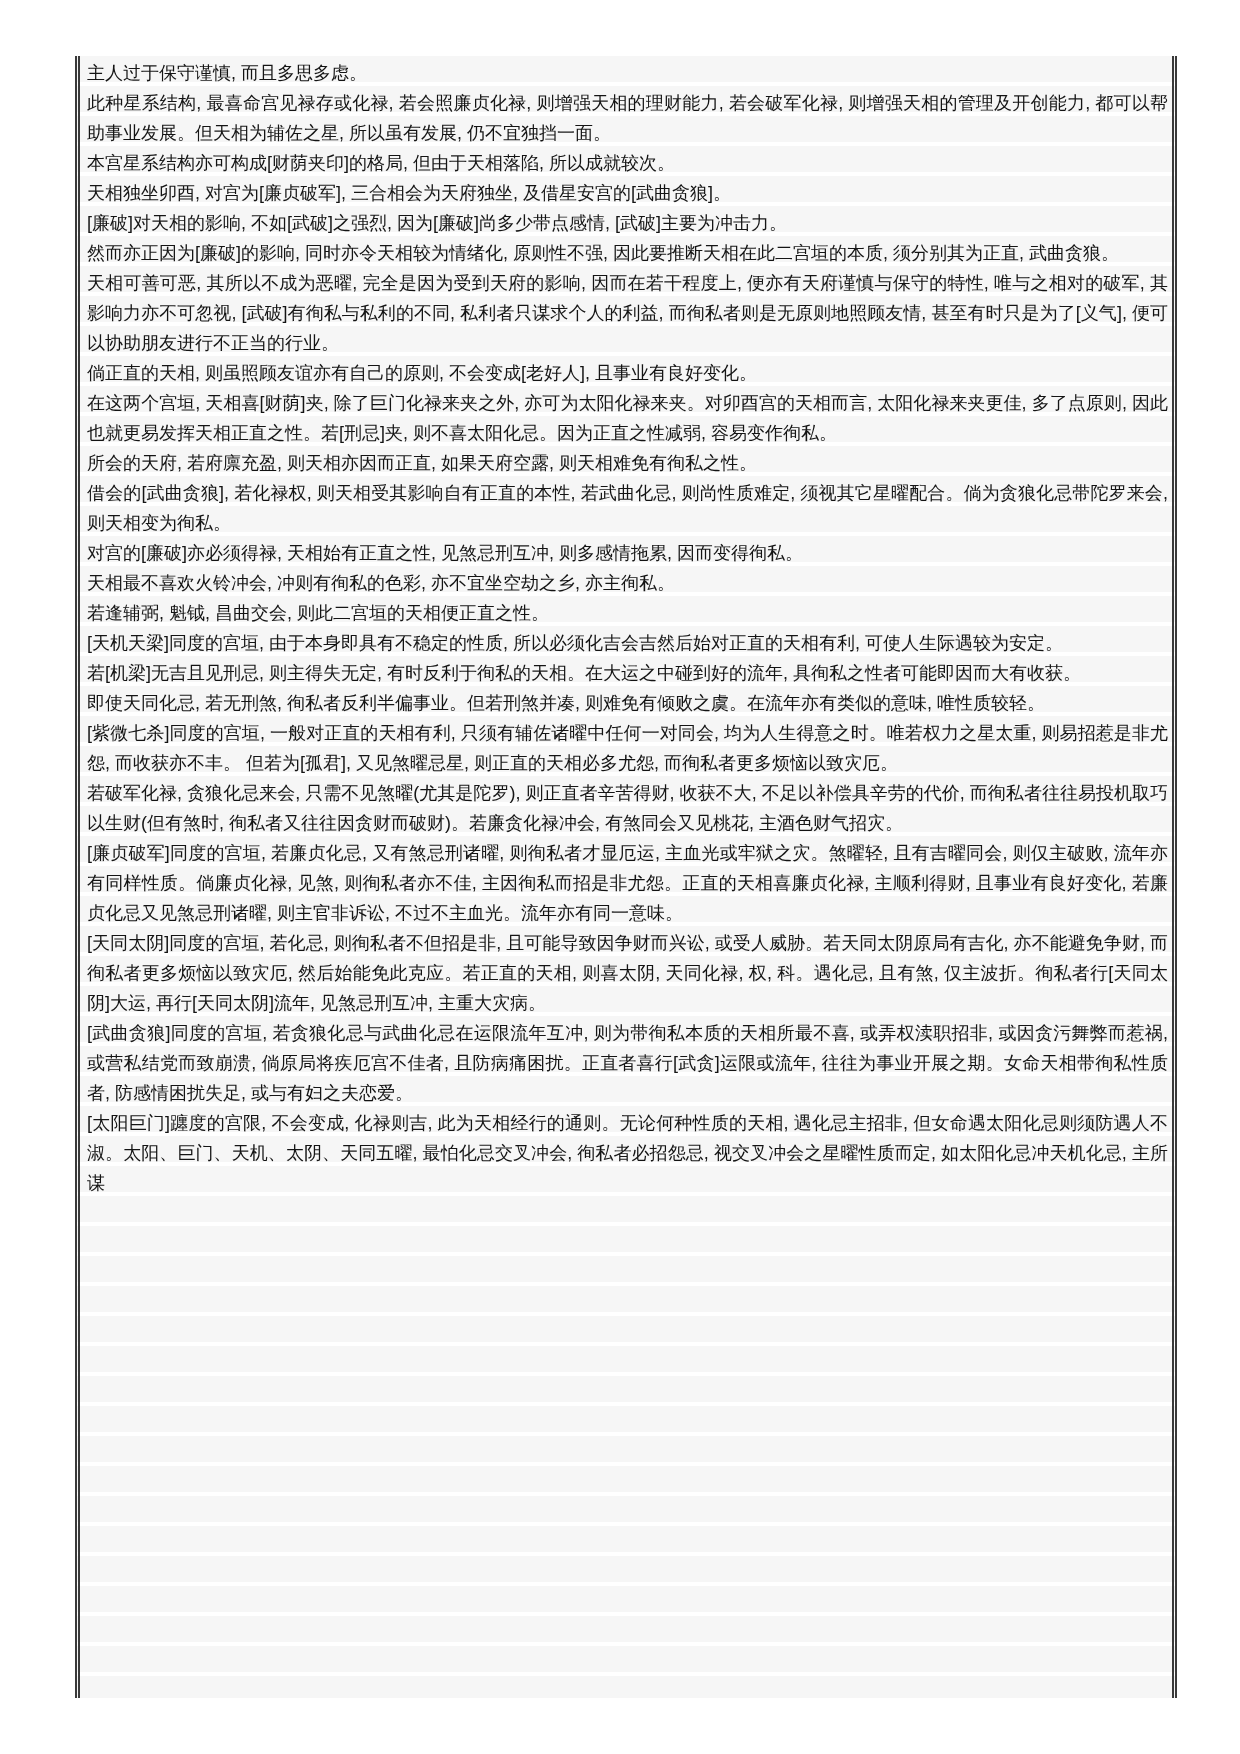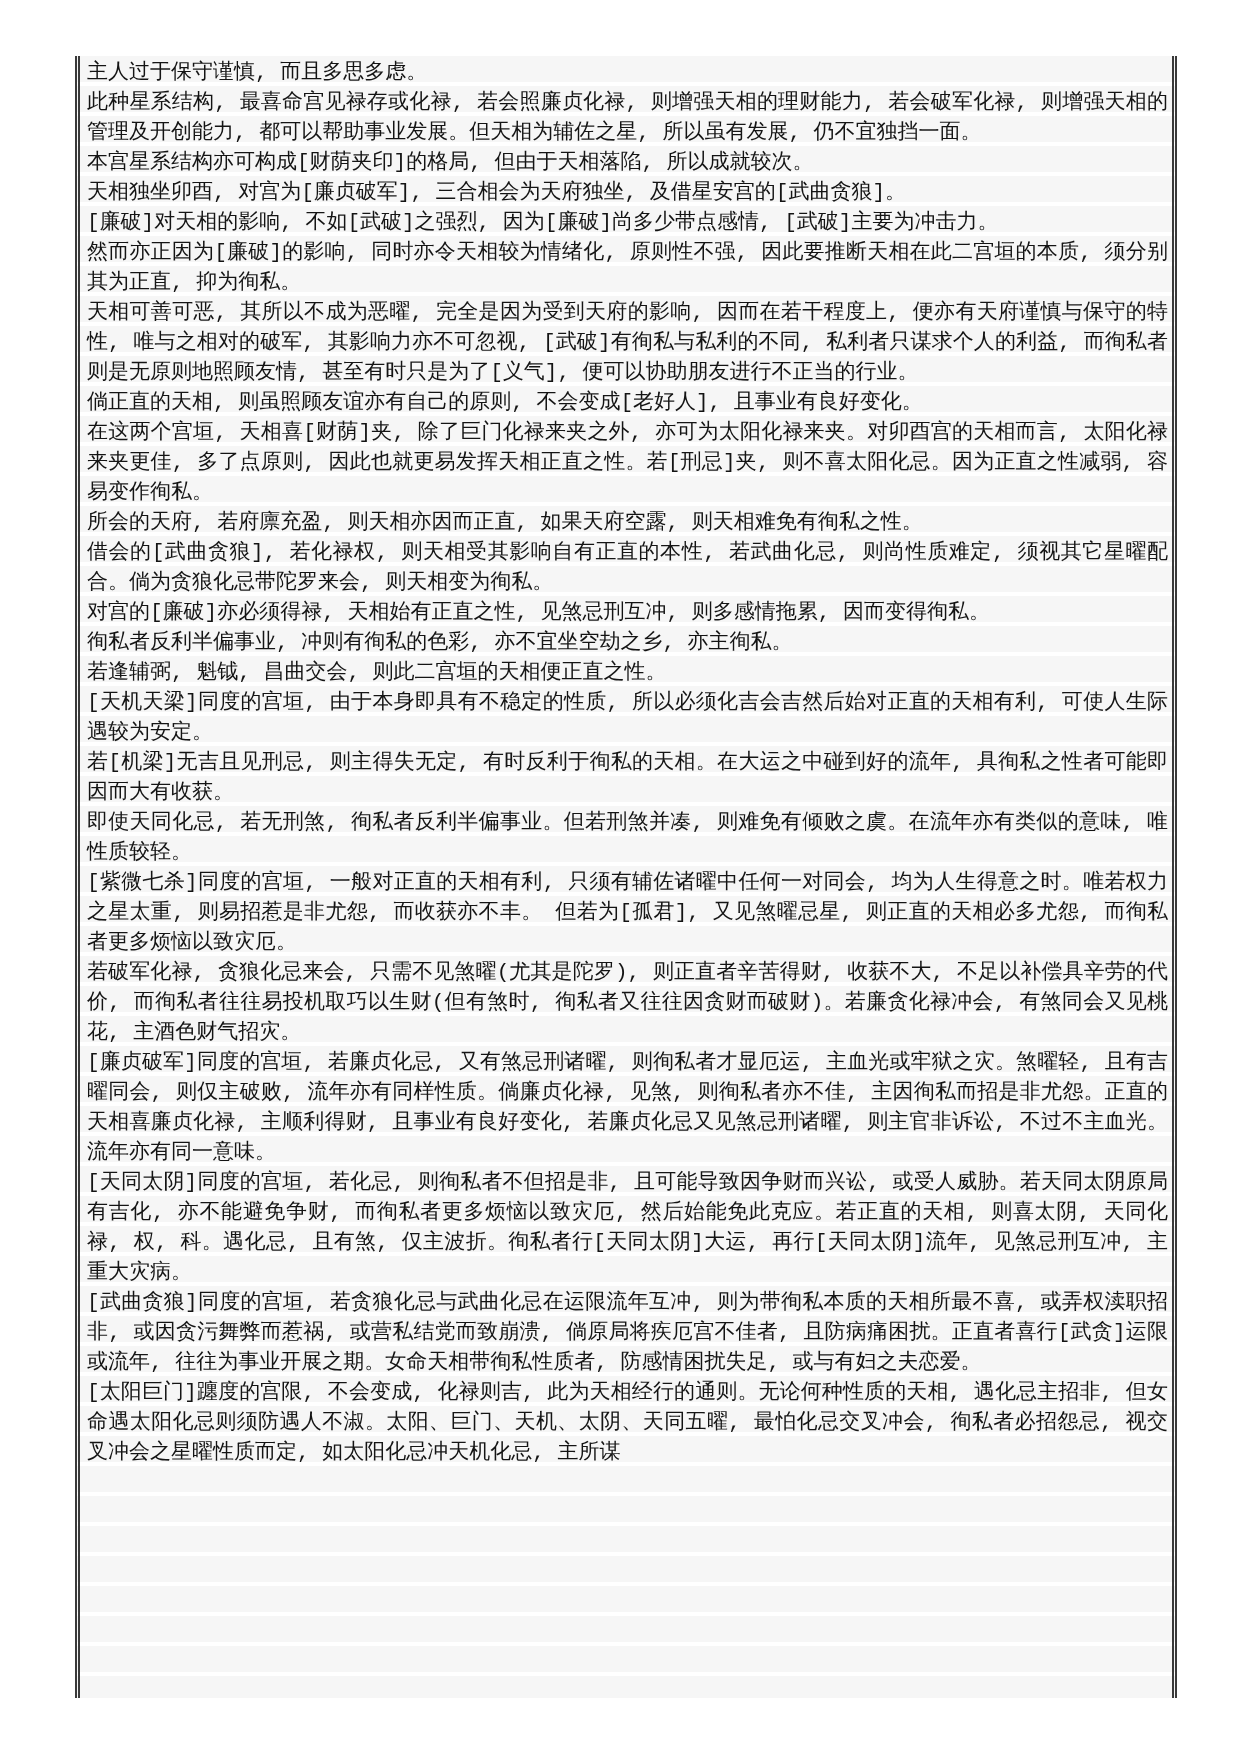--- a/index.html
+++ b/index.html
@@ -27,22 +27,22 @@
     
     background: repeating-linear-gradient(
       180deg,
       rgba(0,0,0,0.035) 0px,
       rgba(0,0,0,0.035) 26px,
       rgba(0,0,0,0.0) 26px,
       rgba(0,0,0,0.0) 30px
     );
   }
   .text-body {
-    font-family: Liberation Mono, monospace;
-    font-size: 21px;
+    font-family: Liberation Sans, sans-serif;
+    font-size: 18px;
     line-height: 30px;
     color: #141414;
     text-align: justify;
     text-justify: inter-ideograph;
     word-break: break-all;
   }
   .text-body p {
     margin: 0;
     padding: 0;
   }
@@ -51,28 +51,28 @@
 <body>
 
 <div class="page">
   <div class="frame">
     <div class="text-body">
         <p>主人过于保守谨慎, 而且多思多虑。</p>
         <p>此种星系结构, 最喜命宫见禄存或化禄, 若会照廉贞化禄, 则增强天相的理财能力, 若会破军化禄, 则增强天相的管理及开创能力, 都可以帮助事业发展。但天相为辅佐之星, 所以虽有发展, 仍不宜独挡一面。</p>
         <p>本宫星系结构亦可构成[财荫夹印]的格局, 但由于天相落陷, 所以成就较次。</p>
         <p>天相独坐卯酉, 对宫为[廉贞破军], 三合相会为天府独坐, 及借星安宫的[武曲贪狼]。</p>
         <p>[廉破]对天相的影响, 不如[武破]之强烈, 因为[廉破]尚多少带点感情, [武破]主要为冲击力。</p>
-        <p>然而亦正因为[廉破]的影响, 同时亦令天相较为情绪化, 原则性不强, 因此要推断天相在此二宫垣的本质, 须分别其为正直, 抑为徇私。</p>
+        <p>然而亦正因为[廉破]的影响, 同时亦令天相较为情绪化, 原则性不强, 因此要推断天相在此二宫垣的本质, 须分别其为正直, 武曲贪狼。</p>
         <p>天相可善可恶, 其所以不成为恶曜, 完全是因为受到天府的影响, 因而在若干程度上, 便亦有天府谨慎与保守的特性, 唯与之相对的破军, 其影响力亦不可忽视, [武破]有徇私与私利的不同, 私利者只谋求个人的利益, 而徇私者则是无原则地照顾友情, 甚至有时只是为了[义气], 便可以协助朋友进行不正当的行业。</p>
         <p>倘正直的天相, 则虽照顾友谊亦有自己的原则, 不会变成[老好人], 且事业有良好变化。</p>
         <p>在这两个宫垣, 天相喜[财荫]夹, 除了巨门化禄来夹之外, 亦可为太阳化禄来夹。对卯酉宫的天相而言, 太阳化禄来夹更佳, 多了点原则, 因此也就更易发挥天相正直之性。若[刑忌]夹, 则不喜太阳化忌。因为正直之性减弱, 容易变作徇私。</p>
         <p>所会的天府, 若府廪充盈, 则天相亦因而正直, 如果天府空露, 则天相难免有徇私之性。</p>
         <p>借会的[武曲贪狼], 若化禄权, 则天相受其影响自有正直的本性, 若武曲化忌, 则尚性质难定, 须视其它星曜配合。倘为贪狼化忌带陀罗来会, 则天相变为徇私。</p>
         <p>对宫的[廉破]亦必须得禄, 天相始有正直之性, 见煞忌刑互冲, 则多感情拖累, 因而变得徇私。</p>
-        <p>徇私者反利半偏事业, 冲则有徇私的色彩, 亦不宜坐空劫之乡, 亦主徇私。</p>
+        <p>天相最不喜欢火铃冲会, 冲则有徇私的色彩, 亦不宜坐空劫之乡, 亦主徇私。</p>
         <p>若逢辅弼, 魁钺, 昌曲交会, 则此二宫垣的天相便正直之性。</p>
         <p>[天机天梁]同度的宫垣, 由于本身即具有不稳定的性质, 所以必须化吉会吉然后始对正直的天相有利, 可使人生际遇较为安定。</p>
         <p>若[机梁]无吉且见刑忌, 则主得失无定, 有时反利于徇私的天相。在大运之中碰到好的流年, 具徇私之性者可能即因而大有收获。</p>
         <p>即使天同化忌, 若无刑煞, 徇私者反利半偏事业。但若刑煞并凑, 则难免有倾败之虞。在流年亦有类似的意味, 唯性质较轻。</p>
         <p>[紫微七杀]同度的宫垣, 一般对正直的天相有利, 只须有辅佐诸曜中任何一对同会, 均为人生得意之时。唯若权力之星太重, 则易招惹是非尤怨, 而收获亦不丰。 但若为[孤君], 又见煞曜忌星, 则正直的天相必多尤怨, 而徇私者更多烦恼以致灾厄。</p>
         <p>若破军化禄, 贪狼化忌来会, 只需不见煞曜(尤其是陀罗), 则正直者辛苦得财, 收获不大, 不足以补偿具辛劳的代价, 而徇私者往往易投机取巧以生财(但有煞时, 徇私者又往往因贪财而破财)。若廉贪化禄冲会, 有煞同会又见桃花, 主酒色财气招灾。</p>
         <p>[廉贞破军]同度的宫垣, 若廉贞化忌, 又有煞忌刑诸曜, 则徇私者才显厄运, 主血光或牢狱之灾。煞曜轻, 且有吉曜同会, 则仅主破败, 流年亦有同样性质。倘廉贞化禄, 见煞, 则徇私者亦不佳, 主因徇私而招是非尤怨。正直的天相喜廉贞化禄, 主顺利得财, 且事业有良好变化, 若廉贞化忌又见煞忌刑诸曜, 则主官非诉讼, 不过不主血光。流年亦有同一意味。</p>
         <p>[天同太阴]同度的宫垣, 若化忌, 则徇私者不但招是非, 且可能导致因争财而兴讼, 或受人威胁。若天同太阴原局有吉化, 亦不能避免争财, 而徇私者更多烦恼以致灾厄, 然后始能免此克应。若正直的天相, 则喜太阴, 天同化禄, 权, 科。遇化忌, 且有煞, 仅主波折。徇私者行[天同太阴]大运, 再行[天同太阴]流年, 见煞忌刑互冲, 主重大灾病。</p>
         <p>[武曲贪狼]同度的宫垣, 若贪狼化忌与武曲化忌在运限流年互冲, 则为带徇私本质的天相所最不喜, 或弄权渎职招非, 或因贪污舞弊而惹祸, 或营私结党而致崩溃, 倘原局将疾厄宫不佳者, 且防病痛困扰。正直者喜行[武贪]运限或流年, 往往为事业开展之期。女命天相带徇私性质者, 防感情困扰失足, 或与有妇之夫恋爱。</p>
         <p>[太阳巨门]躔度的宫限, 不会变成, 化禄则吉, 此为天相经行的通则。无论何种性质的天相, 遇化忌主招非, 但女命遇太阳化忌则须防遇人不淑。太阳、巨门、天机、太阴、天同五曜, 最怕化忌交叉冲会, 徇私者必招怨忌, 视交叉冲会之星曜性质而定, 如太阳化忌冲天机化忌, 主所谋</p>

